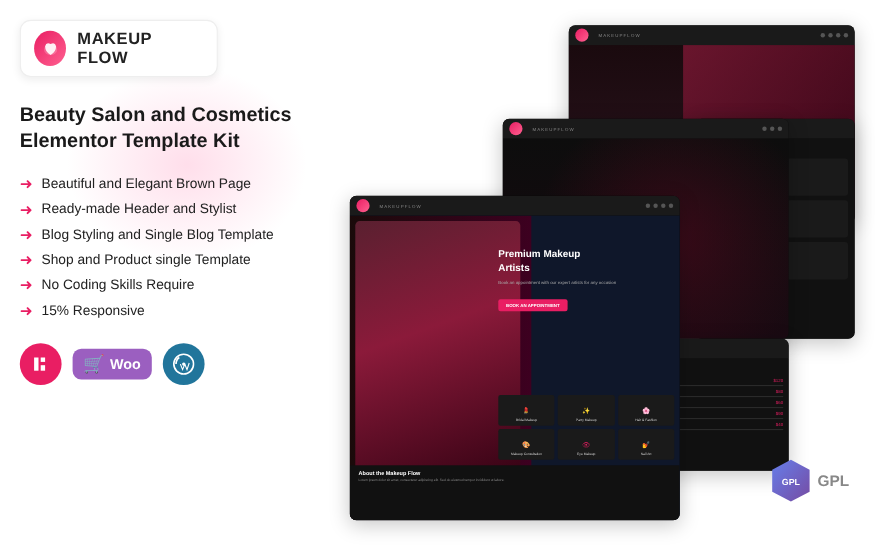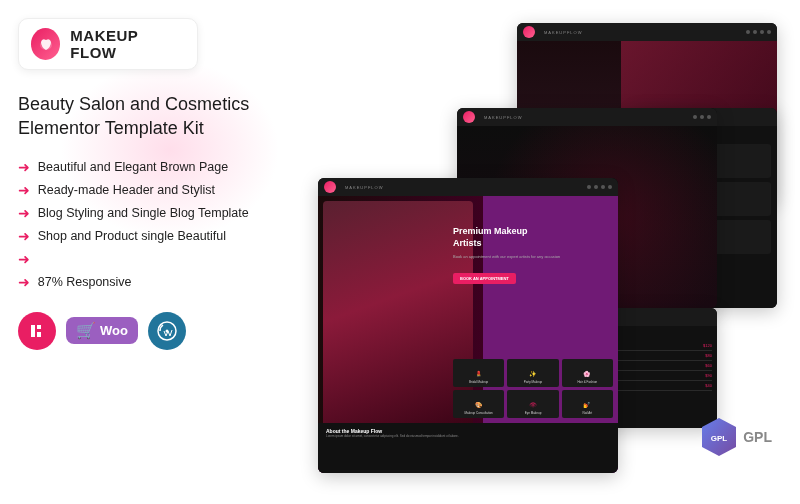--- a/index.html
+++ b/index.html
@@ -57,21 +57,21 @@
 
     .logo-text {
       font-size: 15px;
       font-weight: 700;
       color: #222;
       letter-spacing: 0.5px;
     }
 
     .subtitle {
       font-size: 18px;
-      font-weight: 400;
+      font-weight: 700;
       color: #1a1a1a;
       line-height: 1.35;
       margin-bottom: 18px;
     }
 
     .features-list {
       list-style: none;
       margin-bottom: 22px;
     }
 
@@ -301,21 +301,21 @@
       color: #fff;
       position: relative;
       z-index: 2;
       text-align: center;
     }
 
     
     .screen-hero-content {
       height: calc(100% - 18px);
       position: relative;
-      background: #701a75;
+      background: #0f172a;
       overflow: hidden;
     }
 
     .hero-woman-bg {
       position: absolute;
       top: 0; left: 0;
       width: 55%;
       height: 100%;
       background: linear-gradient(to right, #1a0a0a, #3d0020);
     }
@@ -539,28 +539,29 @@
       <li>
         <span class="arrow-icon">➜</span>
         <span>Ready-made Header and Stylist</span>
       </li>
       <li>
         <span class="arrow-icon">➜</span>
         <span>Blog Styling and Single Blog Template</span>
       </li>
       <li>
         <span class="arrow-icon">➜</span>
-        <span>Shop and Product single Beautiful</span>
+        <span>Shop and Product single Template</span>
       </li>
       <li>
         <span class="arrow-icon">➜</span>
+        <span>No Coding Skills Require</span>
       </li>
       <li>
         <span class="arrow-icon">➜</span>
-        <span>87% Responsive</span>
+        <span>15% Responsive</span>
       </li>
     </ul>
 
     <div class="bottom-badges">
 
       <div class="badge-elementor">
         <svg width="18" height="18" viewBox="0 0 18 18" fill="none">
           <rect x="3" y="3" width="4" height="12" fill="white"></rect>
           <rect x="9" y="3" width="4" height="4" fill="white"></rect>
           <rect x="9" y="10" width="4" height="5" fill="white"></rect>

